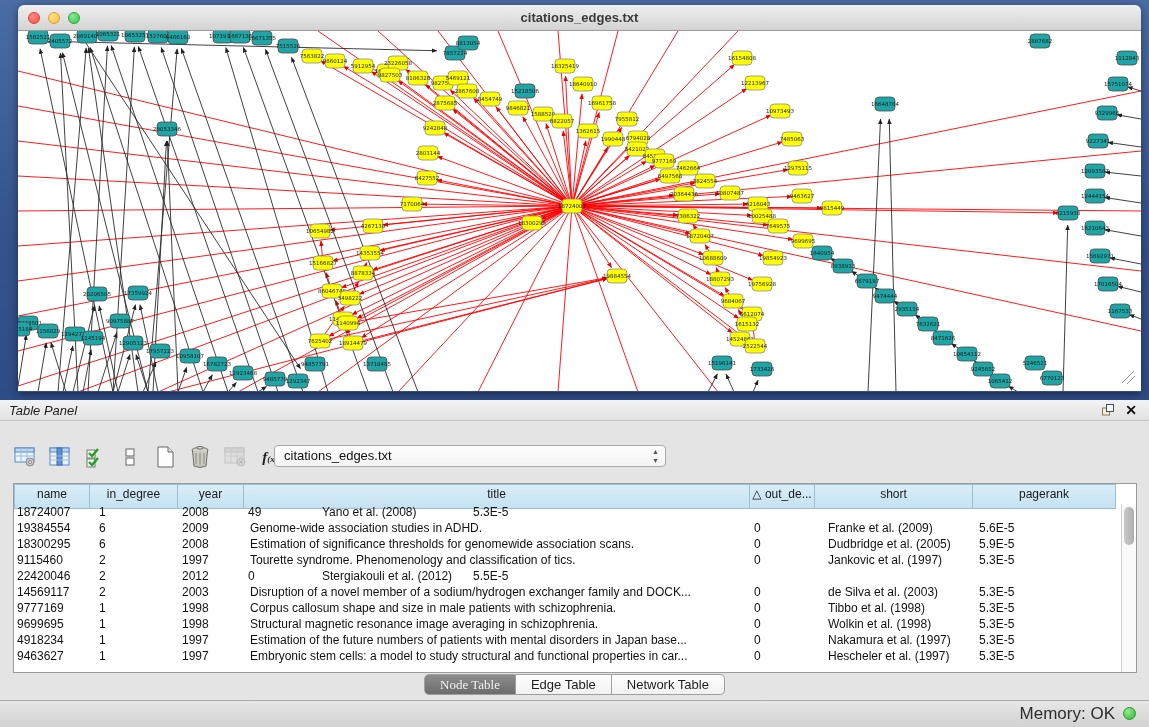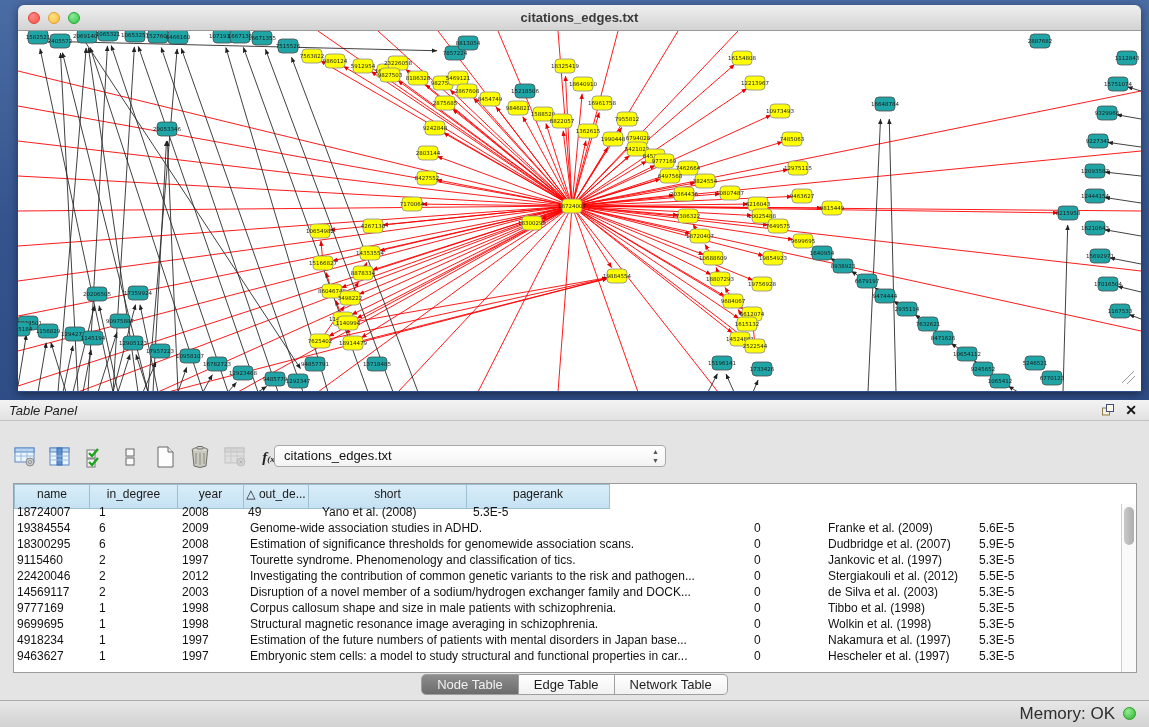--- a/index.html
+++ b/index.html
@@ -72,21 +72,21 @@
   #t-scroll { position:absolute; right:0; top:20px; bottom:0; width:15px;
     background:#FAFAFA; border-left:1px solid #CFCFCF; }
   #t-thumb { position:absolute; left:2px; top:3px; width:10px; height:38px;
     background:linear-gradient(90deg,#C9C9C9,#ADADAD); border-radius:6px; }
 
   
   #table-tabs { position:absolute; top:253px; left:0; width:1149px; height:21px;
     display:flex; justify-content:center; }
   .tab { height:21px; line-height:20px; padding:0 15px; font-size:13px; color:#1E1E1E;
     background:linear-gradient(#FFFFFF,#F1F1F1); border:1px solid #9F9F9F; border-left:none; }
-  .tab:first-child { border-left:1px solid #9F9F9F; border-radius:5px 0 0 5px; }
+  .tab:first-child { border-left:1px solid #9F9F9F; border-radius:5px 0 0 5px;font-family:Liberation Serif, serif; }
   .tab:last-child { border-radius:0 5px 5px 0; }
   .tab.active { background:linear-gradient(#8D8D8D,#6C6C6C); color:#F2F2F2; }
 
   
   #status-bar { position:absolute; top:700px; left:0; width:1149px; height:27px;
     background:linear-gradient(#E7E7E7,#D2D2D2); border-top:1px solid #ABABAB; }
   #memory-label { position:absolute; right:34px; top:3px; font-size:17px; color:#2E2E2E; }
   #memory-dot { position:absolute; right:13px; top:6px; width:13px; height:13px; border-radius:50%;
     background:radial-gradient(circle at 35% 30%,#93EC93,#2FB62F); border:1px solid #259A25; }
 </style>
@@ -903,20 +903,21 @@
   <div id="table-combo">
     <span>citations_edges.txt</span>
     <span id="combo-stepper">▲<br>▼</span>
   </div>
 
   <div id="table-wrap">
     <div id="t-header">
         <div class="th c0">name</div>
         <div class="th c1">in_degree</div>
         <div class="th c2">year</div>
+        <div class="th c3">title</div>
         <div class="th c4">△ out_de...</div>
         <div class="th c5">short</div>
         <div class="th c6">pagerank</div>
       </div>
     <div id="t-body">
         <div class="tr">
           <div class="td c0">18724007</div>
           <div class="td c1">1</div>
           <div class="td c2">2008</div>
           <div class="td c4">49</div>
@@ -931,37 +932,36 @@
           <div class="td c4">0</div>
           <div class="td c5">Franke et al. (2009)</div>
           <div class="td c6">5.6E-5</div>
         </div>
         <div class="tr">
           <div class="td c0">18300295</div>
           <div class="td c1">6</div>
           <div class="td c2">2008</div>
           <div class="td c3">Estimation of significance thresholds for genomewide association scans.</div>
           <div class="td c4">0</div>
-          <div class="td c5">Dudbridge et al. (2007)</div>
+          <div class="td c5">Dudbridge et al. (2005)</div>
           <div class="td c6">5.9E-5</div>
         </div>
         <div class="tr">
           <div class="td c0">9115460</div>
           <div class="td c1">2</div>
           <div class="td c2">1997</div>
           <div class="td c3">Tourette syndrome. Phenomenology and classification of tics.</div>
           <div class="td c4">0</div>
           <div class="td c5">Jankovic et al. (1997)</div>
           <div class="td c6">5.3E-5</div>
         </div>
         <div class="tr">
           <div class="td c0">22420046</div>
           <div class="td c1">2</div>
           <div class="td c2">2012</div>
-          <div class="td c3">Investigating the contribution of common genetic variants to the risk and pathogen...</div>
           <div class="td c4">0</div>
           <div class="td c5">Stergiakouli et al. (2012)</div>
           <div class="td c6">5.5E-5</div>
         </div>
         <div class="tr">
           <div class="td c0">14569117</div>
           <div class="td c1">2</div>
           <div class="td c2">2003</div>
           <div class="td c3">Disruption of a novel member of a sodium/hydrogen exchanger family and DOCK...</div>
           <div class="td c4">0</div>

